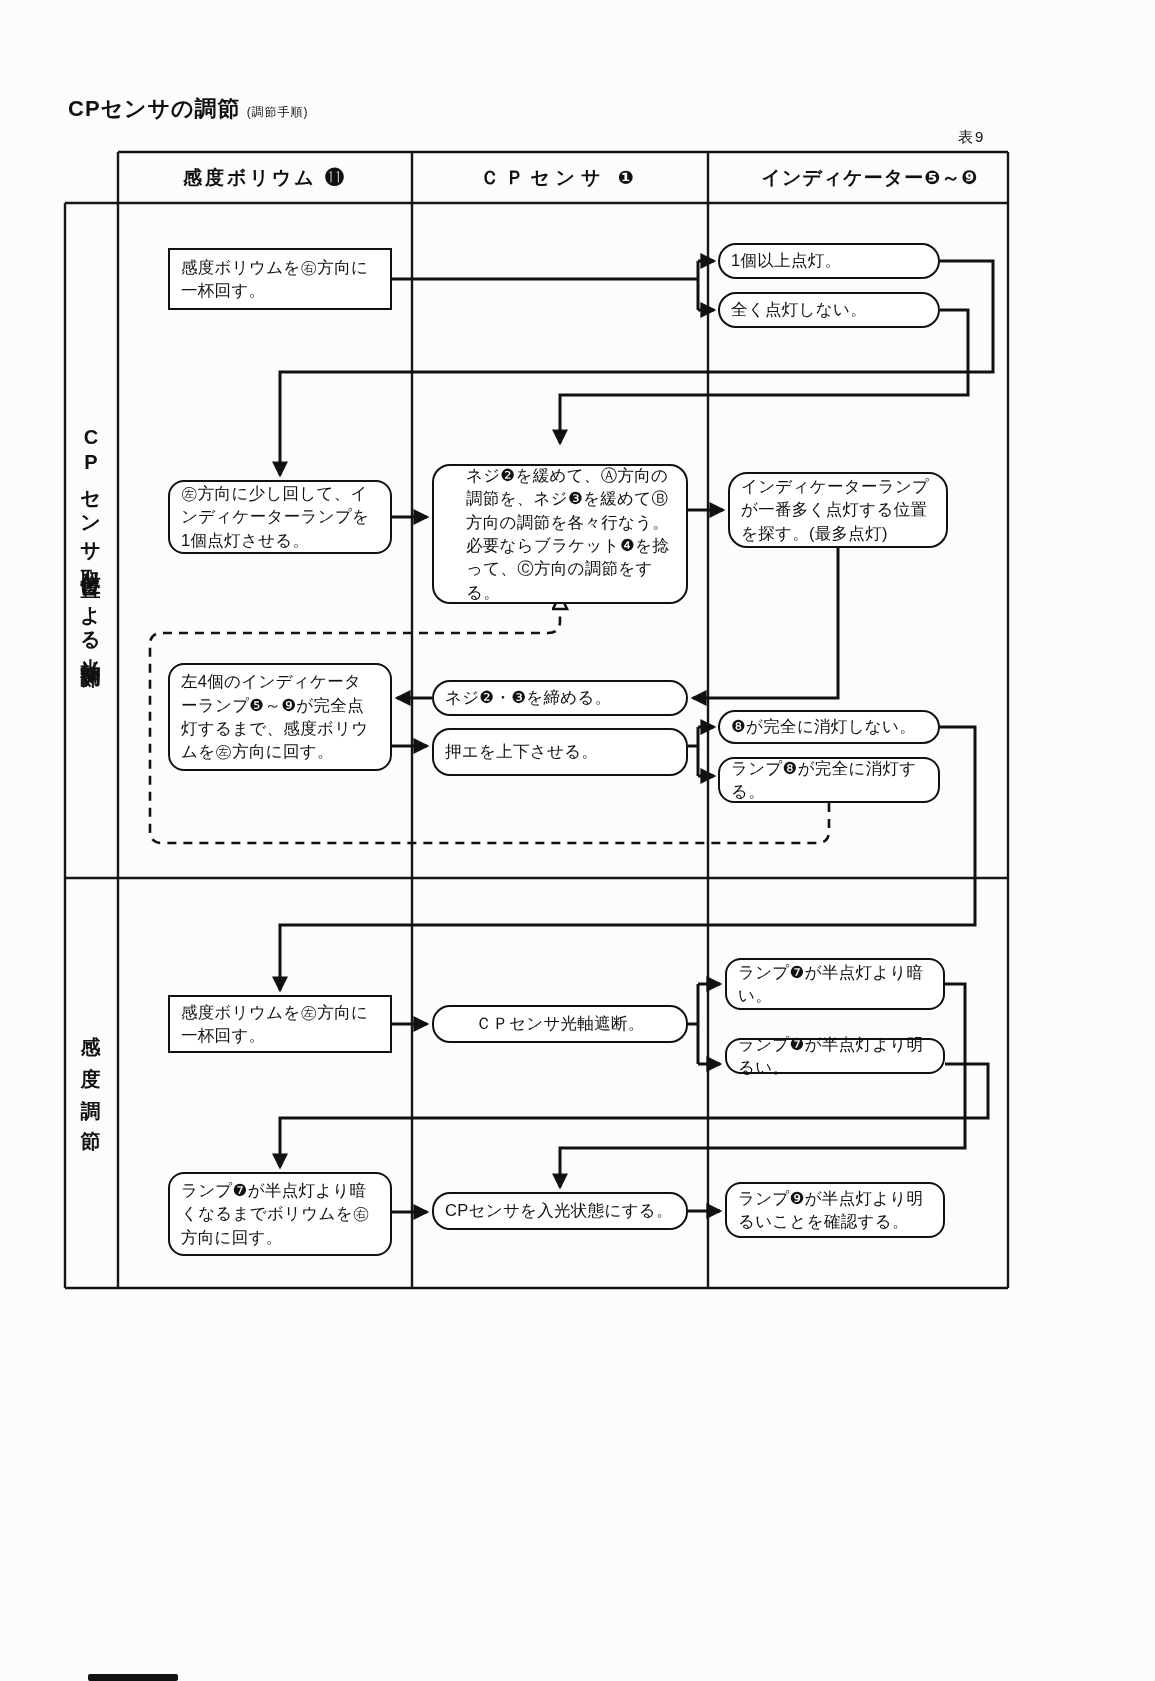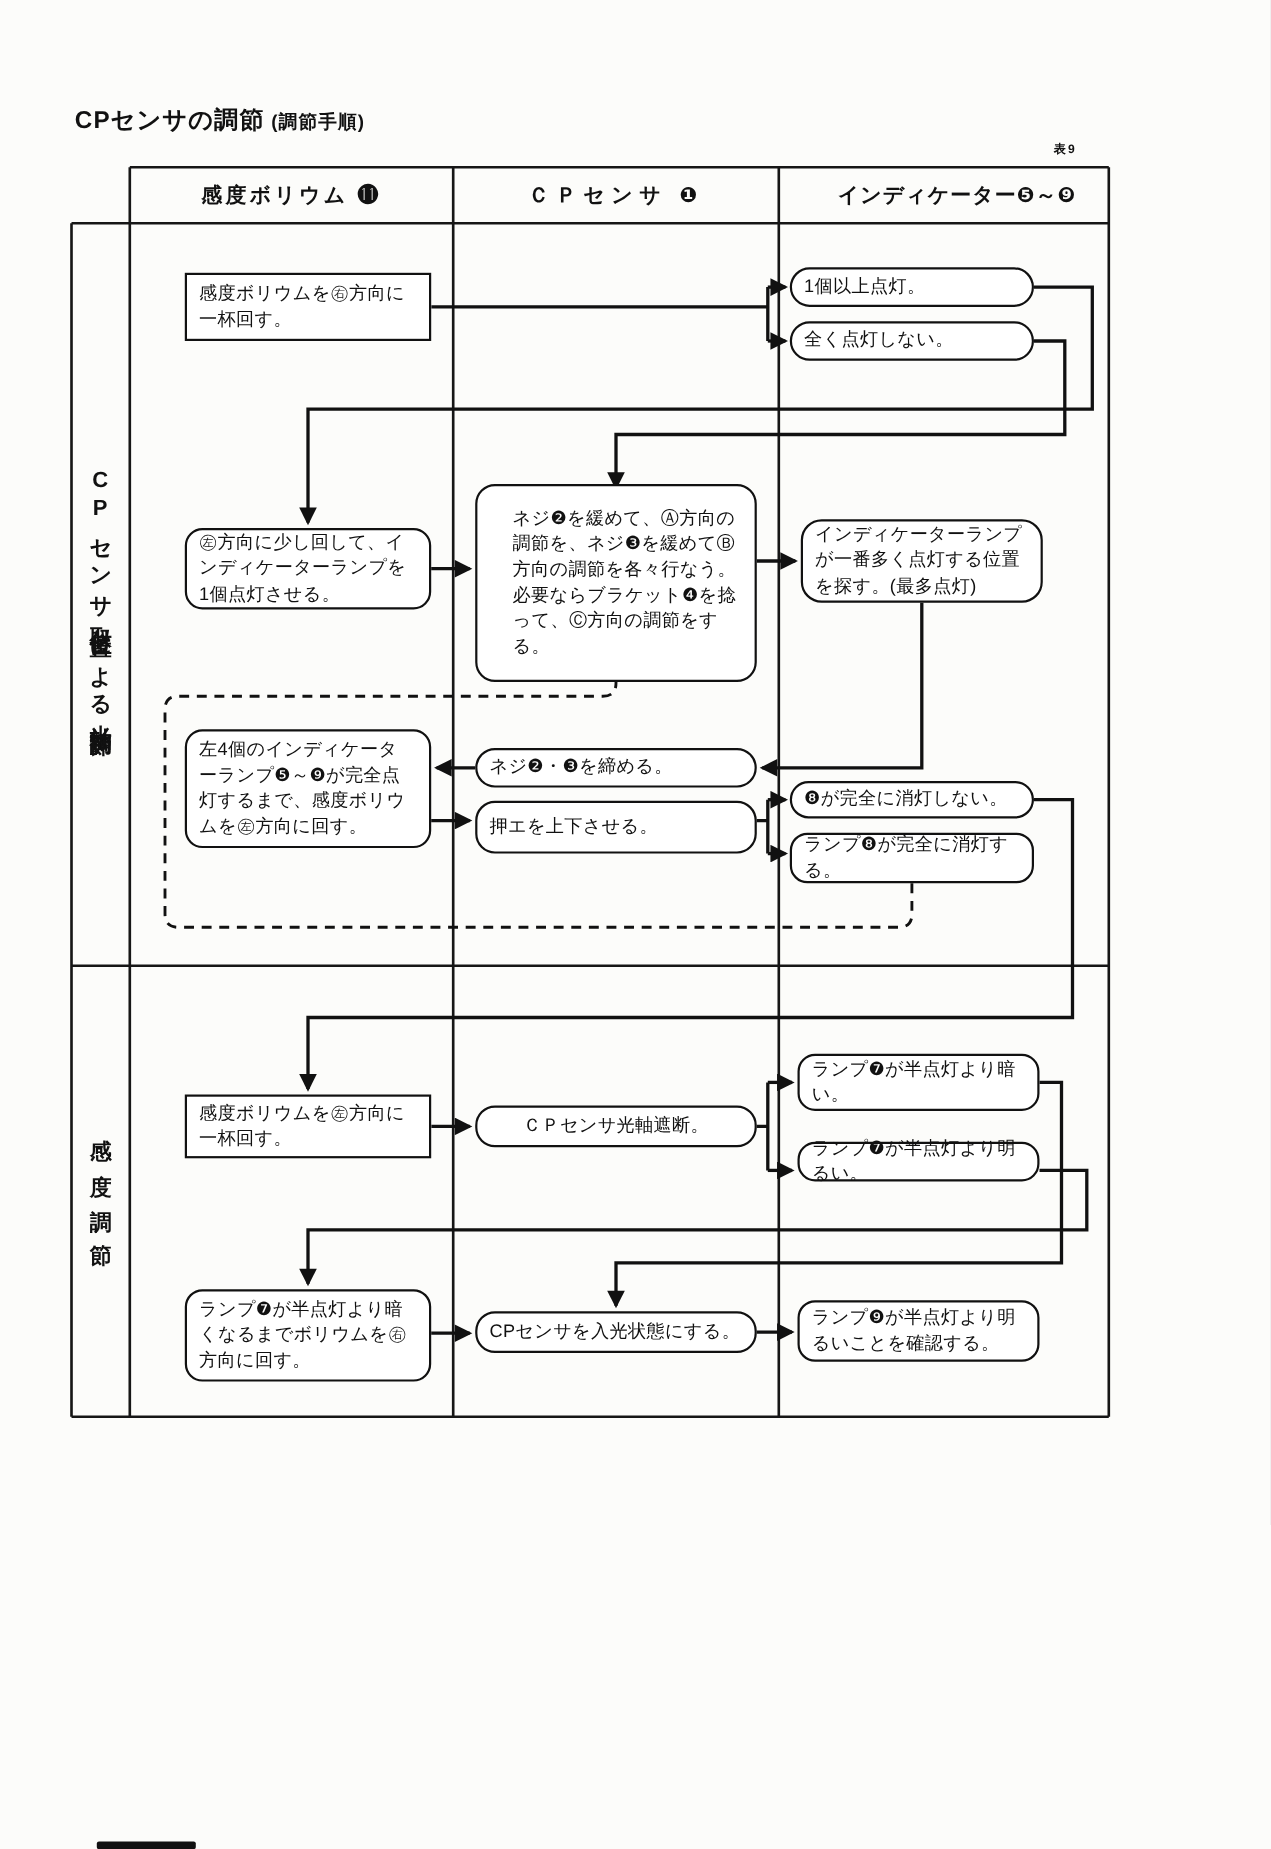--- a/index.html
+++ b/index.html
@@ -9,24 +9,24 @@
     margin:0 auto;
     background:#fcfcfa;
     font-family:"Liberation Sans","DejaVu Sans",sans-serif;
     color:#111;
     overflow:hidden;
   }
   .title{
     position:absolute;left:68px;top:94px;
     font-size:22px;font-weight:bold;letter-spacing:1px;
   }
-  .title .sub{font-size:17px;font-weight:bold;margin-left:6px;}
+  .title .sub{font-size:12px;font-weight:normal;margin-left:6px;}
   .table-label{
     position:absolute;left:958px;top:128px;
-    font-size:11px;font-weight:bold;letter-spacing:2px;
+    font-size:15px;font-weight:normal;letter-spacing:2px;
   }
   svg.lines{position:absolute;left:0;top:0;z-index:1;}
   .hdr{
     position:absolute;top:152px;height:51px;
     display:flex;align-items:center;justify-content:center;
     font-size:19px;font-weight:bold;letter-spacing:3px;
     z-index:2;box-sizing:border-box;
   }
   .hdr.c1{left:118px;width:294px;}
   .hdr.c2{left:412px;width:296px;letter-spacing:6px;}
@@ -144,21 +144,21 @@
 一杯回す。</div>
 
   <div class="box rd18" style="left:718px;top:243px;width:222px;height:36px;">1個以上点灯。</div>
 
   <div class="box rd18" style="left:718px;top:292px;width:222px;height:36px;">全く点灯しない。</div>
 
   <div class="box rd16" style="left:168px;top:480px;width:224px;height:74px;">㊧方向に少し回して、イ
 ンディケーターランプを
 1個点灯させる。</div>
 
-  <div class="box rd18" style="left:432px;top:440px;width:256px;height:180px;padding-left:32px;">ネジ❷を緩めて、Ⓐ方向の
+  <div class="box rd18" style="left:432px;top:464px;width:256px;height:140px;padding-left:32px;">ネジ❷を緩めて、Ⓐ方向の
 調節を、ネジ❸を緩めてⒷ
 方向の調節を各々行なう。
 必要ならブラケット❹を捻
 って、Ⓒ方向の調節をする。</div>
 
   <div class="box rd16" style="left:728px;top:472px;width:220px;height:76px;border-radius:19px;">インディケーターランプ
 が一番多く点灯する位置
 を探す。(最多点灯)</div>
 
   <div class="box rd16" style="left:168px;top:663px;width:224px;height:108px;">左4個のインディケータ

